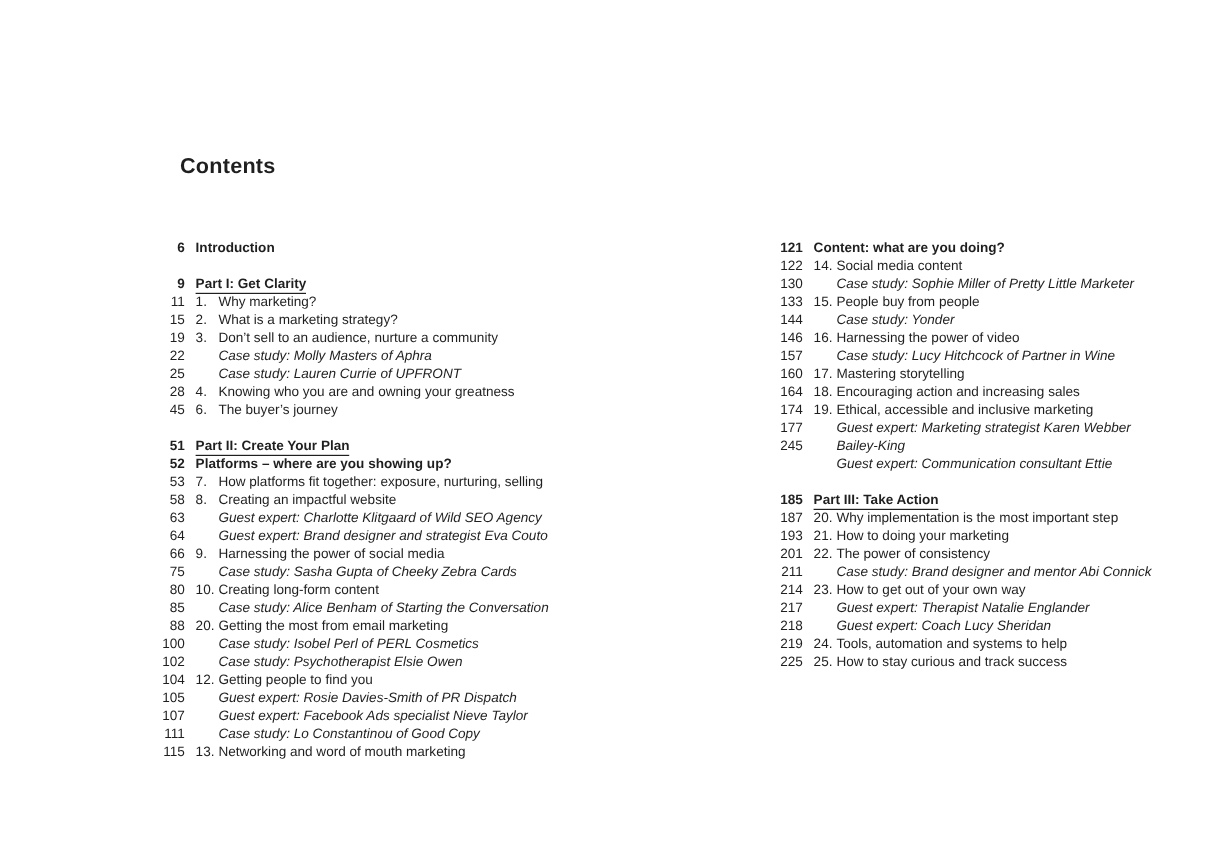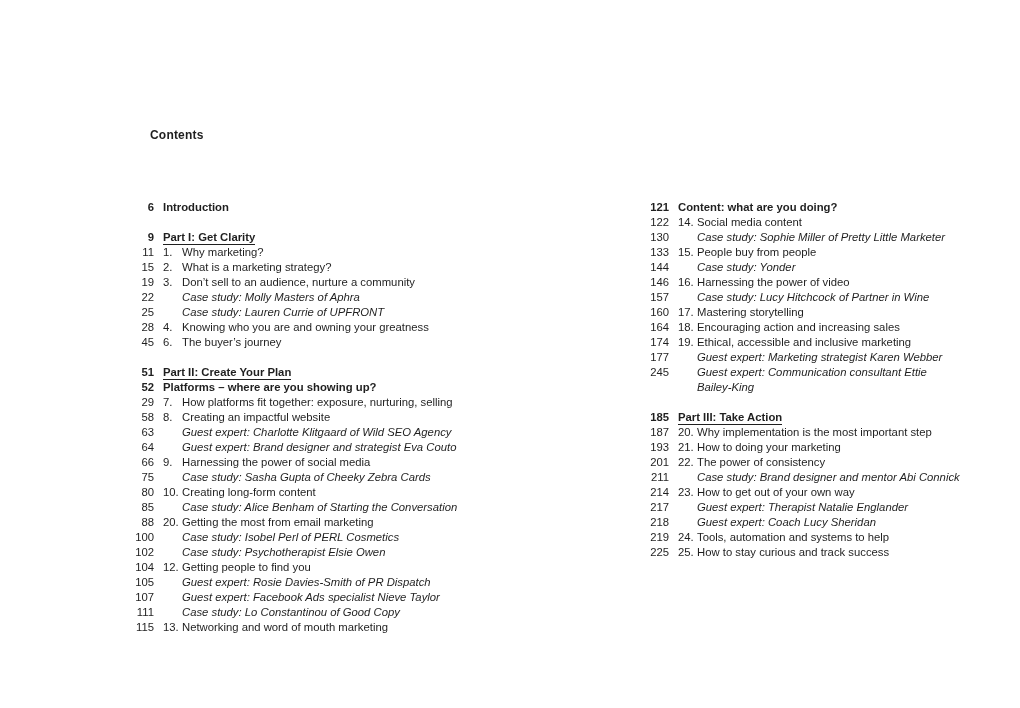--- a/index.html
+++ b/index.html
@@ -9,21 +9,21 @@
     background: #ffffff;
     color: #1f1f1f;
     font-family: "Liberation Sans", sans-serif;
     position: relative;
     overflow: hidden;
   }
   .page-title {
     position: absolute;
     left: 150px;
     top: 128px;
-    font-size: 12px;
+    font-size: 18px;
     font-weight: bold;
     letter-spacing: 0.2px;
   }
   .toc-col {
     position: absolute;
     top: 200px;
     font-size: 11.3px;
     line-height: 15px;
   }
   .toc-col.left  { left: 127px; width: 418px; }
@@ -119,21 +119,21 @@
     <div class="toc-section">
       <div class="row part">
         <span class="pg">51</span>
         <div class="content"><span class="part-label">Part II: Create Your Plan</span></div>
       </div>
       <div class="row bold">
         <span class="pg">52</span>
         <div class="content"><span class="txt">Platforms – where are you showing up?</span></div>
       </div>
       <div class="row chapter">
-        <span class="pg">29</span>
+        <span class="pg">53</span>
         <div class="content">
           <span class="num">7.</span>
           <span class="txt">How platforms fit together: exposure, nurturing, selling</span>
         </div>
       </div>
       <div class="row chapter">
         <span class="pg">58</span>
         <div class="content">
           <span class="num">8.</span>
           <span class="txt">Creating an impactful website</span>
@@ -273,22 +273,22 @@
           <span class="txt">Ethical, accessible and inclusive marketing</span>
         </div>
       </div>
       <div class="row sub">
         <span class="pg">177</span>
         <div class="content"><span class="txt">Guest expert: Marketing strategist Karen Webber</span></div>
       </div>
       <div class="row sub">
         <span class="pg">245</span>
         <div class="content">
+          <div class="line">Bailey-King</div>
           <div class="line">Guest expert: Communication consultant Ettie</div>
-          <div class="line">Bailey-King</div>
         </div>
       </div>
     </div>
     <div class="toc-section">
       <div class="row part">
         <span class="pg">185</span>
         <div class="content"><span class="part-label">Part III: Take Action</span></div>
       </div>
       <div class="row chapter">
         <span class="pg">187</span>

